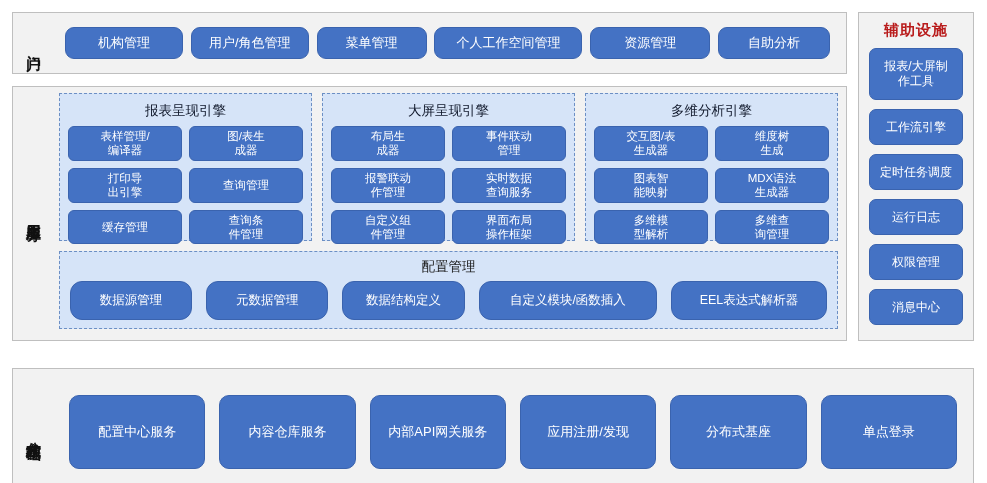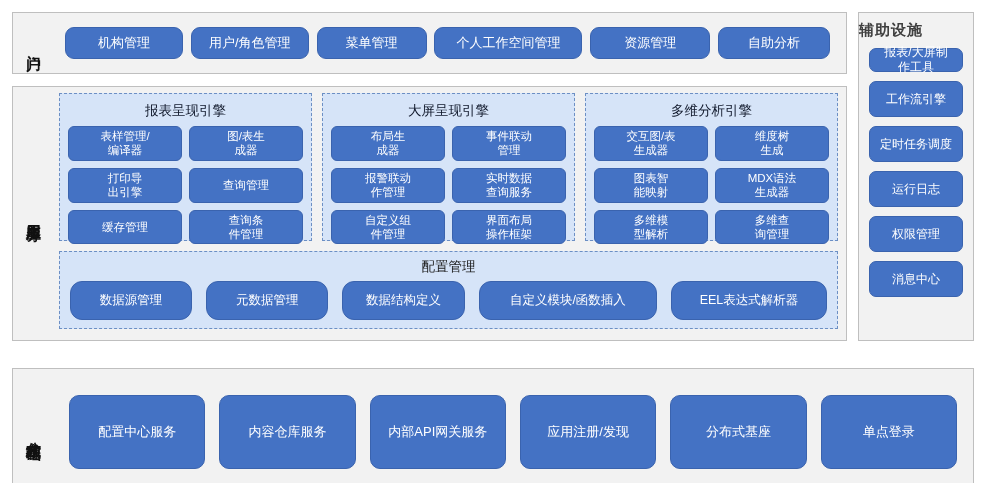--- a/index.html
+++ b/index.html
@@ -128,34 +128,35 @@
   #base-row {
     position: absolute; left: 52px; top: 0; right: 8px; height: 100%;
     display: flex; align-items: center; justify-content: space-between;
     gap: 14px; padding: 10px 8px 10px 4px;
   }
   #base-row .btn { flex: 1; height: 74px; }
 
   
   #aux-panel { left: 858px; top: 12px; width: 116px; height: 329px; }
   #aux-title {
+    text-align: center;
     font-weight: bold;
     font-size: 15px;
-    color: #404040;
+    color: #b91c1c;
     padding: 8px 0 4px 0;
     letter-spacing: 1px;
   }
   #aux-list {
     display: flex;
     flex-direction: column;
     gap: 9px;
     padding: 4px 10px 8px 10px;
   }
   #aux-list .btn { height: 36px; }
-  #aux-list .btn.tall { height: 24px; }
+  #aux-list .btn.tall { height: 52px; }
 </style>
 </head>
 <body>
 
 <div id="canvas">
 
   <div class="panel" id="portal-panel">
     <div class="side-label">门户</div>
     <div id="portal-row">
       <div class="btn top" style="width:118px">机构管理</div>

